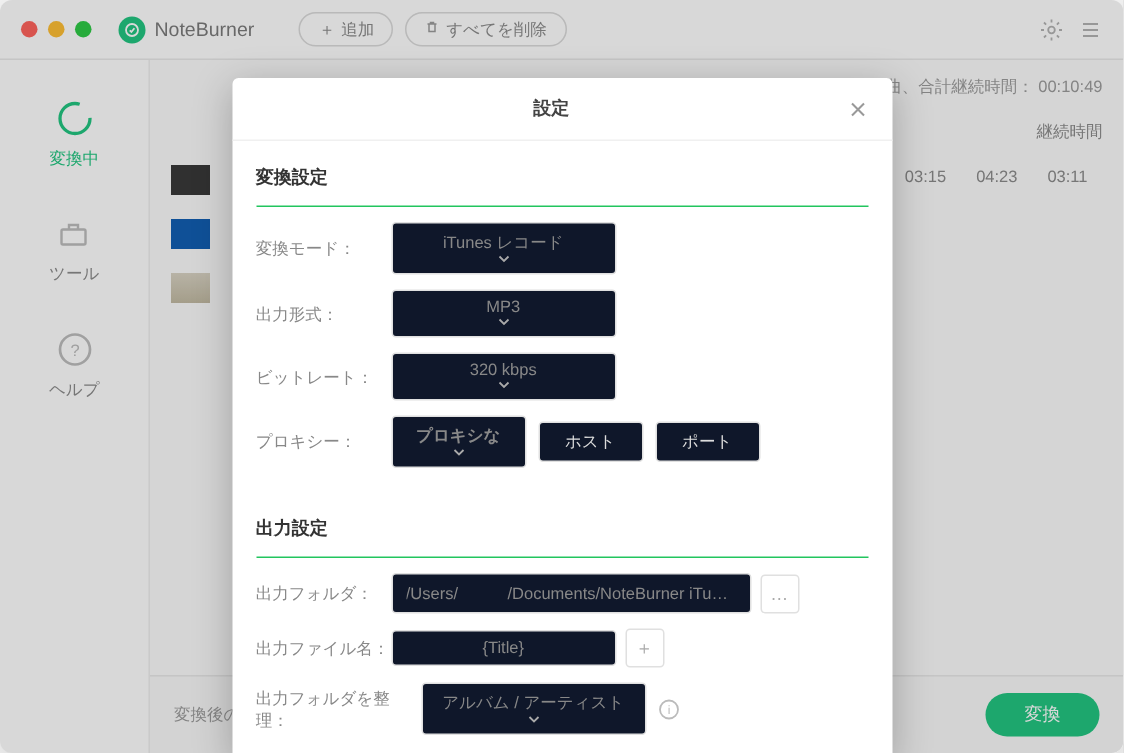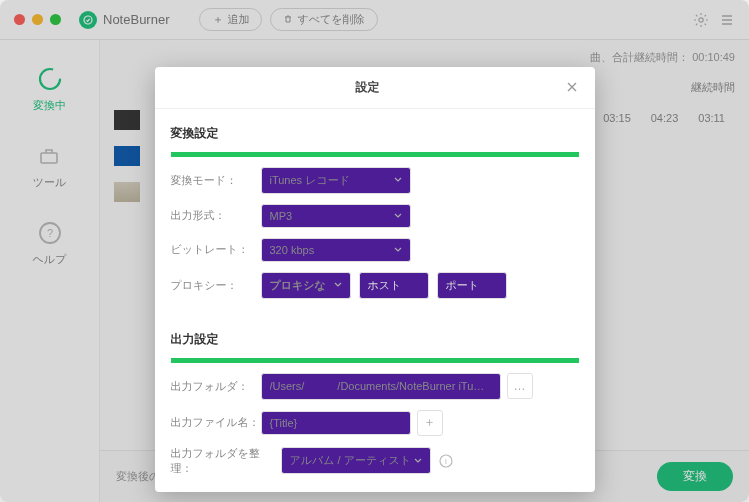--- a/index.html
+++ b/index.html
@@ -35,24 +35,24 @@
 .footer { position: absolute; bottom: 0; left: 100px; right: 0; height: 52px; border-top: 1px solid #e8e8e8; display: flex; align-items: center; padding: 0 16px; background: #f9f9f9; }
 .footer-lbl { font-size: 11px; color: #999; margin-right: 8px; }
 .convert-btn { margin-left: auto; background: #1bc47d; color: #fff; border-radius: 16px; padding: 6px 26px; font-size: 12px; cursor: pointer; }
 
 .overlay { position: absolute; inset: 0; background: rgba(40,40,40,0.18); display: flex; align-items: center; justify-content: center; padding-top: 56px; }
 .modal { width: 440px; background: #fff; border-radius: 4px; box-shadow: 0 6px 26px rgba(0,0,0,0.25); font-size: 12px; color: #666; }
 .modal-head { padding: 12px 16px; display: flex; align-items: center; border-bottom: 1px solid #f0f0f0; }
 .modal-title { flex: 1; text-align: center; font-weight: 600; color: #444; }
 .close-x { width: 14px; height: 14px; cursor: pointer; color: #999; }
 .section { padding: 10px 16px 6px; }
-.sec-title { font-weight: 600; color: #333; padding: 6px 0 10px; font-size: 12px; border-bottom: 5px solid #22c55e; margin-bottom: 10px; }
+.sec-title { font-weight: 600; color: #333; padding: 6px 0 10px; font-size: 12px; border-bottom: 1px solid #22c55e; margin-bottom: 10px; }
 .frow { display: flex; align-items: center; margin-bottom: 10px; font-size: 11px; }
 .flbl { width: 90px; color: #888; }
-.select, .input { border: 1px solid #e0e0e0; border-radius: 3px; padding: 5px 8px; font-size: 11px; color: #888; background: #4c1d95; display: flex; align-items: center; justify-content: space-between; cursor: pointer; }
+.select, .input { border: 1px solid #e0e0e0; border-radius: 3px; padding: 5px 8px; font-size: 11px; color: #888; background: #0f172a; display: flex; align-items: center; justify-content: space-between; cursor: pointer; flex-direction: column; }
 .select { width: 150px; }
 .select.sm { width: 90px; font-weight: bold; }
 .input { width: 240px; cursor: text; }
 .input.sm { width: 150px; }
 .chev { width: 8px; height: 8px; }
 .sqbtn { width: 26px; height: 26px; border: 1px solid #e0e0e0; border-radius: 3px; display: flex; align-items: center; justify-content: center; margin-left: 6px; cursor: pointer; color: #aaa; font-size: 12px; }
 .proxy-row .input.tiny { width: 70px; margin-left: 8px; color: #ccc; }
 .info-c { width: 14px; height: 14px; margin-left: 8px; color: #bbb; }
 </style>
 </head>

